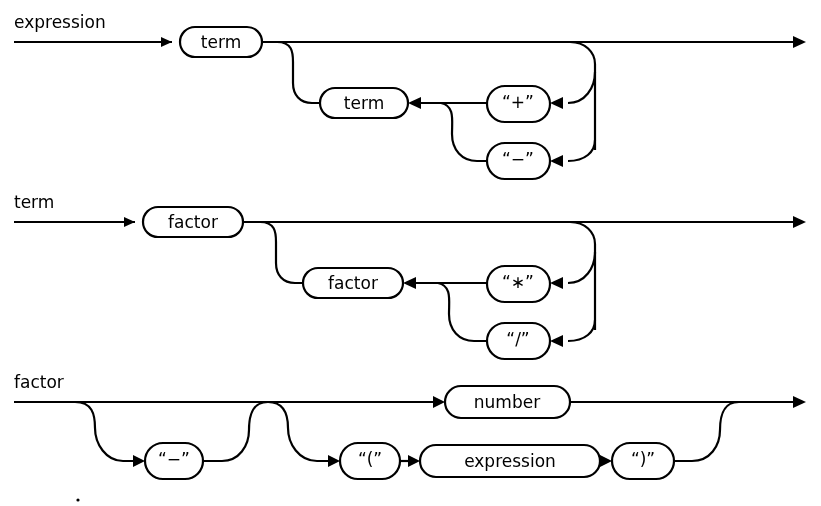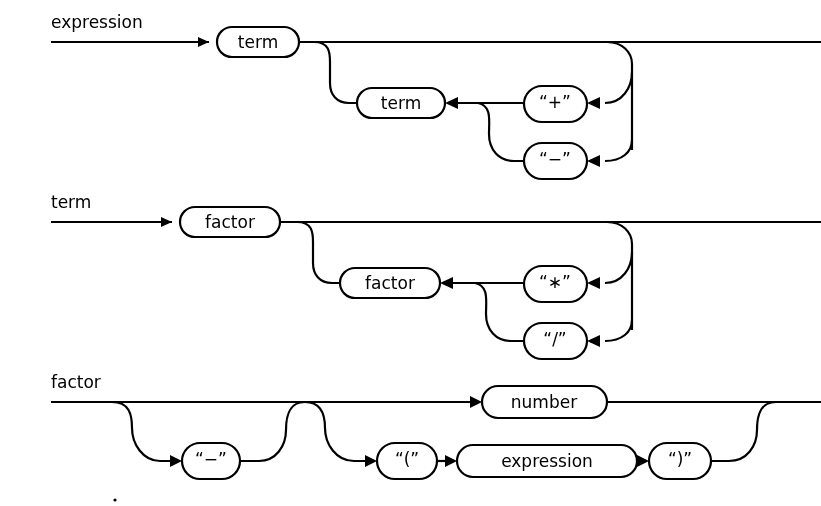--- a/index.html
+++ b/index.html
@@ -1,21 +1,21 @@
 <!DOCTYPE html>
 <html><head>
 <meta charset="utf-8">
 <style>
   html,body{margin:0;padding:0;background:#ffffff;}
   body{
     width:821px;height:506px;
     font-family:"DejaVu Sans","Liberation Sans",sans-serif;
     overflow:hidden;
   }
-  #stage{position:relative;width:685px;height:506px;background:#ffffff;margin-left:37px;}
+  #stage{position:relative;width:685px;height:506px;background:#ffffff;}
   svg.rail{position:absolute;left:0;top:0;width:821px;height:506px;}
   .ln{fill:none;stroke:#000000;stroke-width:2.2;stroke-linecap:butt;stroke-linejoin:round;}
   .nodebox{fill:#ffffff;stroke:#000000;stroke-width:2.2;}
   .arrowhead{fill:#000000;stroke:none;}
   .dot{fill:#000000;stroke:none;}
   text{fill:#000000;font-family:"DejaVu Sans","Liberation Sans",sans-serif;}
   .ruletitle{font-size:17px;}
   .nodelabel{font-size:17px;}
   .litlabel{font-size:17px;}
 </style>

